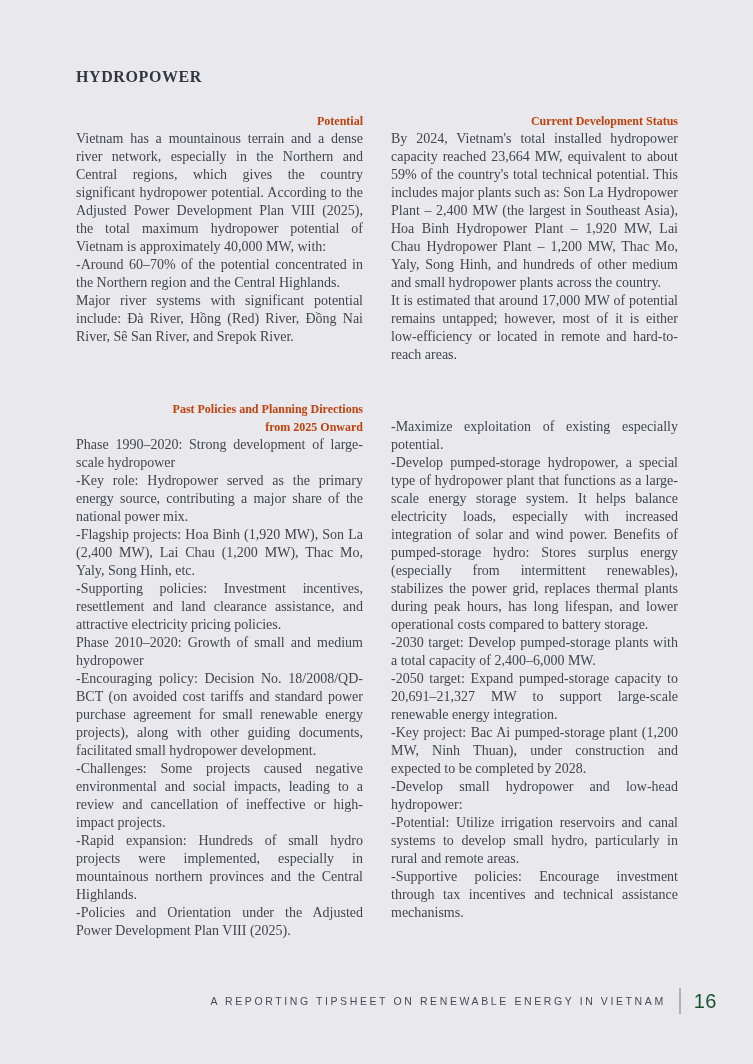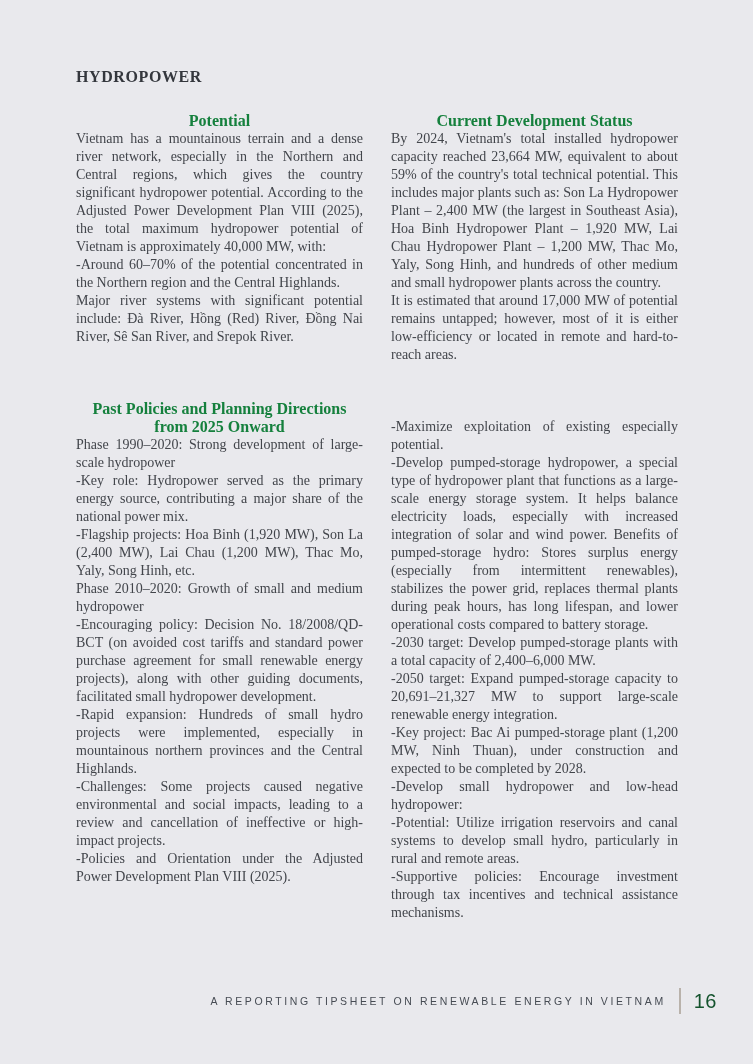--- a/index.html
+++ b/index.html
@@ -35,26 +35,26 @@
   .row2 {
     margin-top: 36px;
   }
   .col {
     width: 287px;
     font-size: 14px;
     line-height: 18px;
     text-align: justify;
   }
   .col h2 {
-    font-size: 16px;
+    font-size: 12px;
     line-height: 18px;
     font-weight: bold;
-    color: #15803d;
+    color: #c2410c;
     margin: 0;
-    text-align: center;
+    text-align: right;
   }
   .col p {
     margin: 0;
   }
   .col-offset {
     padding-top: 18px;
   }
   .footer {
     position: absolute;
     right: 36px;
@@ -101,24 +101,25 @@
       <p>It is estimated that around 17,000 MW of potential remains untapped; however, most of it is either low-efficiency or located in remote and hard-to-reach areas.</p>
     </div>
   </div>
 
   <div class="row row2">
     <div class="col">
       <h2><span>Past Policies and Planning Directions</span><br><span>from 2025 Onward</span></h2>
       <p>Phase 1990–2020: Strong development of large-scale hydropower</p>
       <p>-Key role: Hydropower served as the primary energy source, contributing a major share of the national power mix.</p>
       <p>-Flagship projects: Hoa Binh (1,920 MW), Son La (2,400 MW), Lai Chau (1,200 MW), Thac Mo, Yaly, Song Hinh, etc.</p>
+      <p>-Supporting policies: Investment incentives, resettlement and land clearance assistance, and attractive electricity pricing policies.</p>
       <p>Phase 2010–2020: Growth of small and medium hydropower</p>
       <p>-Encouraging policy: Decision No. 18/2008/QD-BCT (on avoided cost tariffs and standard power purchase agreement for small renewable energy projects), along with other guiding documents, facilitated small hydropower development.</p>
+      <p>-Challenges: Some projects caused negative environmental and social impacts, leading to a review and cancellation of ineffective or high-impact projects.</p>
       <p>-Rapid expansion: Hundreds of small hydro projects were implemented, especially in mountainous northern provinces and the Central Highlands.</p>
-      <p>-Challenges: Some projects caused negative environmental and social impacts, leading to a review and cancellation of ineffective or high-impact projects.</p>
       <p>-Policies and Orientation under the Adjusted Power Development Plan VIII (2025).</p>
     </div>
     <div class="col col-offset">
       <p>-Maximize exploitation of existing especially potential.</p>
       <p>-Develop pumped-storage hydropower, a special type of hydropower plant that functions as a large-scale energy storage system. It helps balance electricity loads, especially with increased integration of solar and wind power. Benefits of pumped-storage hydro: Stores surplus energy (especially from intermittent renewables), stabilizes the power grid, replaces thermal plants during peak hours, has long lifespan, and lower operational costs compared to battery storage.</p>
       <p>-2030 target: Develop pumped-storage plants with a total capacity of 2,400–6,000 MW.</p>
       <p>-2050 target: Expand pumped-storage capacity to 20,691–21,327 MW to support large-scale renewable energy integration.</p>
       <p>-Key project: Bac Ai pumped-storage plant (1,200 MW, Ninh Thuan), under construction and expected to be completed by 2028.</p>
       <p>-Develop small hydropower and low-head hydropower:</p>
       <p>-Potential: Utilize irrigation reservoirs and canal systems to develop small hydro, particularly in rural and remote areas.</p>

